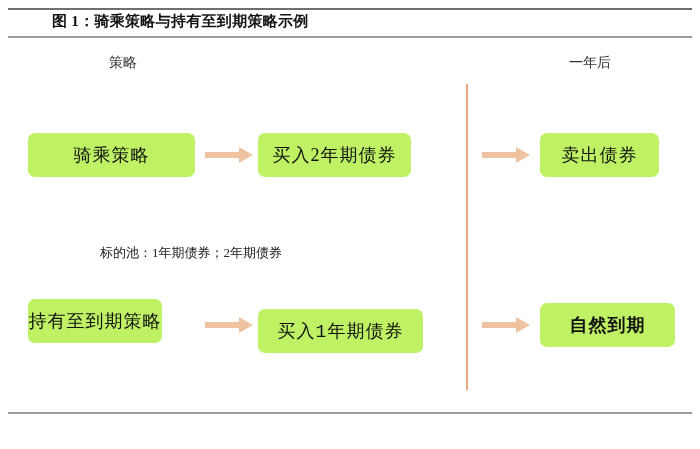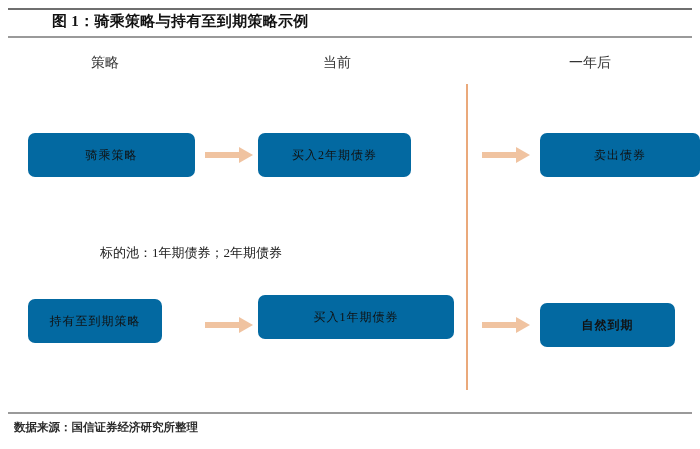--- a/index.html
+++ b/index.html
@@ -57,53 +57,53 @@
   }
 
   
   .col-header {
     position: absolute;
     font-size: 14px;
     color: #333333;
     white-space: nowrap;
     text-align: center;
   }
-  .col-header.strategy { left: 60px;  top: 54px; width: 90px; }
+  .col-header.strategy { left: 78px;  top: 54px; width: 90px; }
   .col-header.now      { left: 292px; top: 54px; width: 90px; }
   .col-header.after    { left: 545px; top: 54px; width: 90px; font-family: Liberation Serif, serif; }
 
   
   .v-divider {
     position: absolute;
     left: 466px;
     top: 84px;
     width: 1.5px;
     height: 306px;
     background: #eaa97b;
   }
 
   
   .node-box {
     position: absolute;
     height: 44px;
     border-radius: 7px;
-    background: #0369a1;
+    background: #bef264;
     display: flex;
     align-items: center;
     justify-content: center;
-    font-size: 12px;
+    font-size: 18px;
     color: #111111;
     white-space: nowrap;
     letter-spacing: 1px;
   }
   .box-r1c1 { left: 28px;  top: 133px; width: 167px; }
   .box-r1c2 { left: 258px; top: 133px; width: 153px; }
-  .box-r1c3 { left: 540px; top: 133px; width: 160px; }
+  .box-r1c3 { left: 540px; top: 133px; width: 119px; }
   .box-r2c1 { left: 28px;  top: 287px; width: 134px; margin-top: 12px; }
-  .box-r2c2 { left: 258px; top: 295px; width: 196px; }
+  .box-r2c2 { left: 258px; top: 309px; width: 165px; font-family: Liberation Mono, monospace; }
   .box-r2c3 { left: 540px; top: 303px; width: 135px; font-weight: bold; }
 
   
   .arrow {
     position: absolute;
     height: 22px;
     display: block;
   }
   .arrow svg { display: block; }
   .arrow-r1a { left: 205px; top: 144px; width: 48px; }
@@ -127,21 +127,20 @@
 
 <div id="figure-root">
 
   <div class="rule rule-top"></div>
 
   <div class="fig-title">图 1：骑乘策略与持有至到期策略示例</div>
 
   <div class="rule rule-under-title"></div>
 
   <div class="col-header strategy">策略</div>
-  <div class="col-header now">当前</div>
   <div class="col-header after">一年后</div>
 
   <div class="v-divider"></div>
 
   <div class="node-box box-r1c1">骑乘策略</div>
 
   <div class="arrow arrow-r1a">
     <svg width="48" height="22" viewBox="0 0 48 22" xmlns="http://www.w3.org/2000/svg">
       <path d="M0 8 H34 V3 L48 11 L34 19 V14 H0 Z" fill="#F0C3A0"></path>
     </svg>
@@ -172,15 +171,14 @@
   <div class="arrow arrow-r2b">
     <svg width="48" height="22" viewBox="0 0 48 22" xmlns="http://www.w3.org/2000/svg">
       <path d="M0 8 H34 V3 L48 11 L34 19 V14 H0 Z" fill="#F0C3A0"></path>
     </svg>
   </div>
 
   <div class="node-box box-r2c3">自然到期</div>
 
   <div class="rule rule-bottom"></div>
 
-  <div class="fig-source">数据来源：国信证券经济研究所整理</div>
 
 </div>
 
 </body></html>

